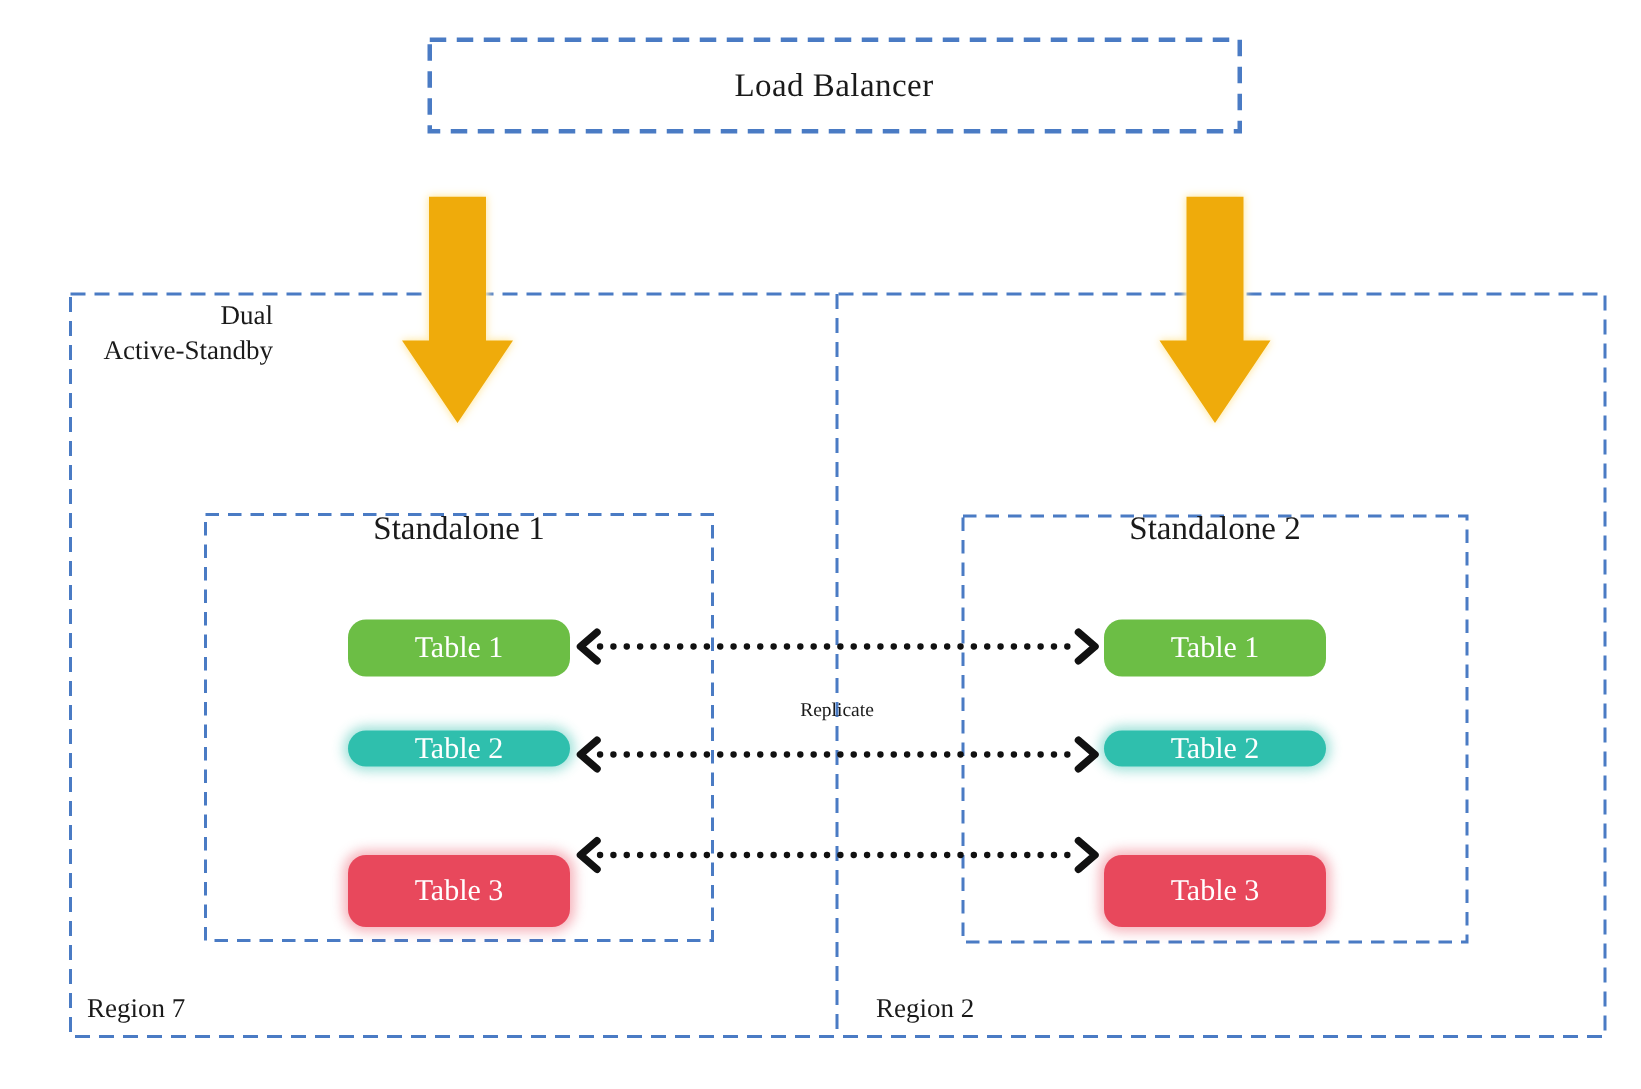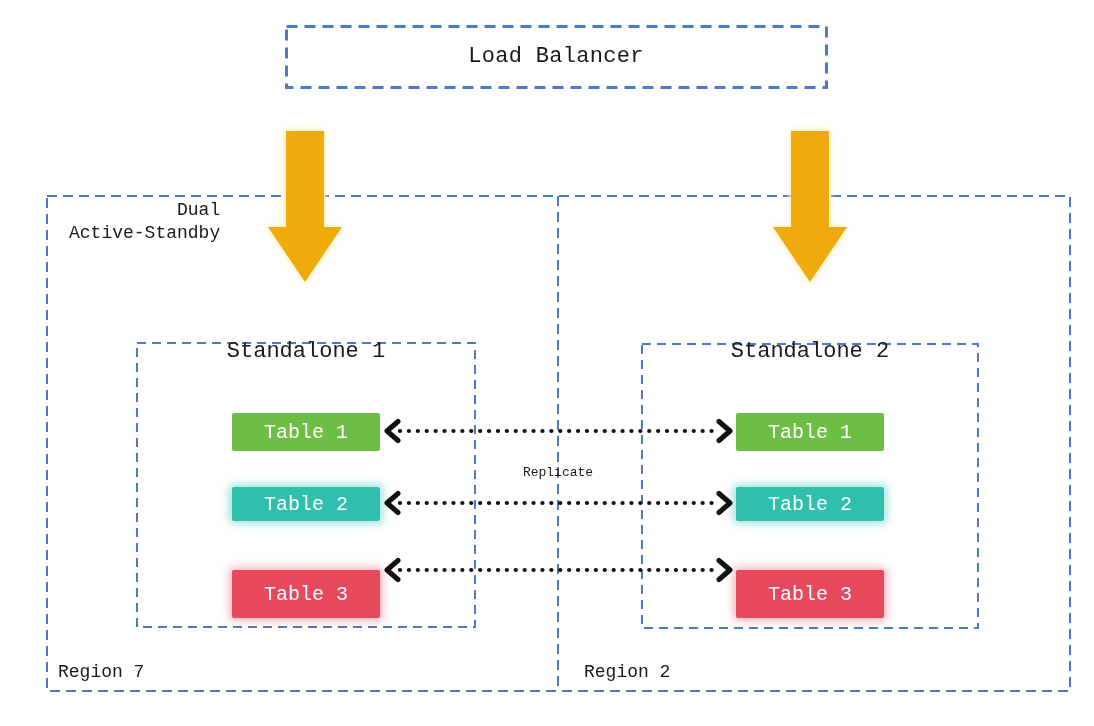--- a/index.html
+++ b/index.html
@@ -1,21 +1,21 @@
 <!DOCTYPE html>
 <html><head>
 <meta charset="utf-8">
 <style>
   html, body { margin: 0; padding: 0; background: #FFFFFF; }
   .canvas {
     position: relative;
     width: 1094px;
     height: 726px;
     background: #FFFFFF;
-    font-family: Liberation Mono, monospace;
+    font-family: Liberation Serif, serif;
     color: #1A1A1A;
     overflow: hidden;
   }
   .abs { position: absolute; }
 
   
   .border-layer { left: 0; top: 0; }
 
   
   .lb-label {
@@ -45,26 +45,26 @@
     top: 339px; font-size: 22px; text-align: center;
   }
   .standalone-title.s1 { left: 137px; width: 338px; }
   .standalone-title.s2 { left: 642px; width: 336px; }
 
   
   .table-chip {
     width: 148px;
     display: flex; align-items: center; justify-content: center;
     color: #FFFFFF; font-size: 20px;
-    border-radius: 2px;
+    border-radius: 12px;
   }
   .col-left  { left: 232px; }
   .col-right { left: 736px; }
   .row-1 { top: 413px; height: 38px; }
-  .row-2 { top: 487px; height: 34px; }
+  .row-2 { top: 487px; height: 24px; }
   .row-3 { top: 570px; height: 48px; }
   .glow-teal { box-shadow: 0 0 8px 3px rgba(47,191,173,0.45); }
   .glow-red  { box-shadow: 0 0 8px 3px rgba(232,72,92,0.40); }
 
   
   .rep-arrow { left: 383px; }
   .rep-arrow.a1 { top: 418px; }
   .rep-arrow.a2 { top: 490px; }
   .rep-arrow.a3 { top: 557px; }
   .replicate-label {

